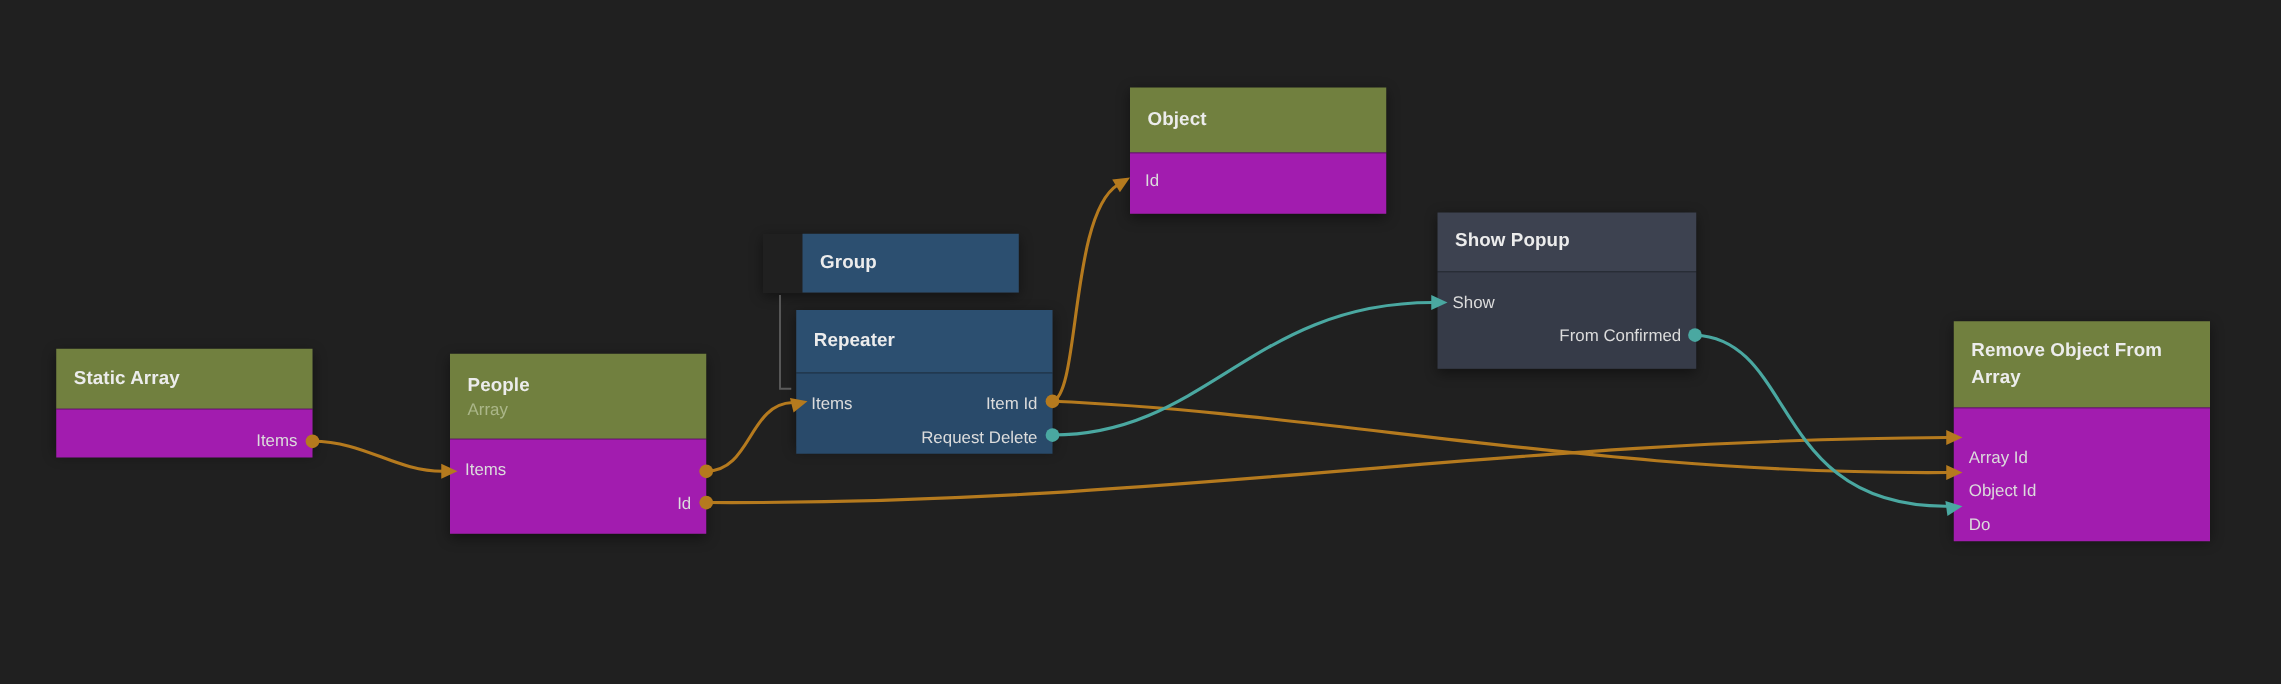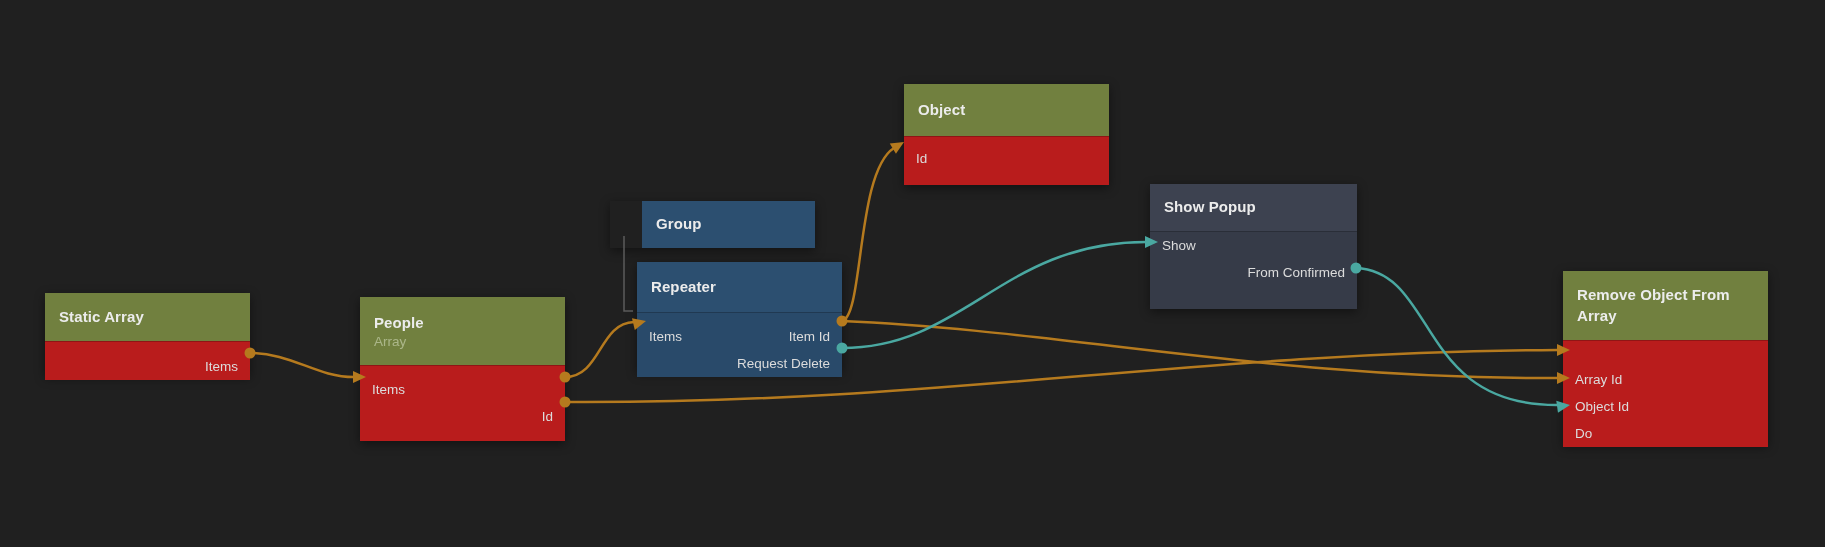--- a/index.html
+++ b/index.html
@@ -13,21 +13,20 @@
     position: absolute; inset: 0;
     width: 1825px; height: 547px;
     background: #202020;
   }
   .node {
     position: absolute;
     display: flex;
     flex-direction: column;
     box-shadow: 0 3px 10px rgba(0,0,0,0.45);
     color: #e6e6e6;
-    margin-top: 14px;
   }
   .node-header {
     flex: 0 0 auto;
     display: flex;
     flex-direction: column;
     justify-content: center;
     padding: 0 14px;
   }
   .node-title {
     font-size: 15px;
@@ -50,21 +49,21 @@
     display: flex;
     align-items: center;
     padding: 0 12px;
     font-size: 13.5px;
     color: #dcdcdc;
   }
   .port-row.out { justify-content: flex-end; }
   .port-row.dual { justify-content: space-between; }
   
   .green .node-header { background: #71803f; }
-  .green .node-body   { background: #b91c1c; }
+  .green .node-body   { background: #a21caf; }
   .blue  .node-header { background: #2c4f70; }
   .blue  .node-body   { background: #294a6a; }
   .dark  .node-header { background: #3d4250; }
   .dark  .node-body   { background: #363b48; }
   .headeronly .node-header { height: 100%; }
   svg.wires {
     position: absolute; inset: 0;
     width: 1825px; height: 547px;
     pointer-events: none;
   }
@@ -130,21 +129,21 @@
       <div class="port-row">
         <span>Id</span>
       </div>
     </div>
   </div>
 
   <div class="node dark" style="left:1150px; top:170px; width:207px; height:125px;">
     <div class="node-header" style="height:47px">
       <div class="node-title">Show Popup</div>
     </div>
-    <div class="node-body" style="">
+    <div class="node-body" style="padding-top:10px">
       <div class="port-row">
         <span>Show</span>
       </div>
       <div class="port-row out">
         <span>From Confirmed</span>
       </div>
     </div>
   </div>
 
   <div class="node green" style="left:1563px; top:257px; width:205px; height:173px;">

